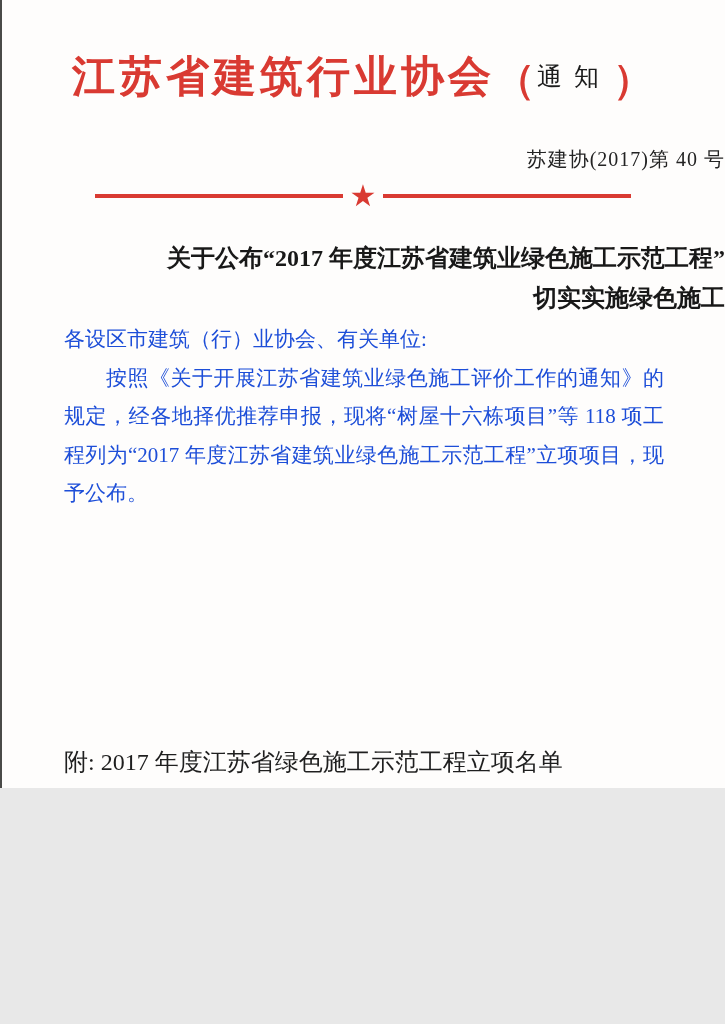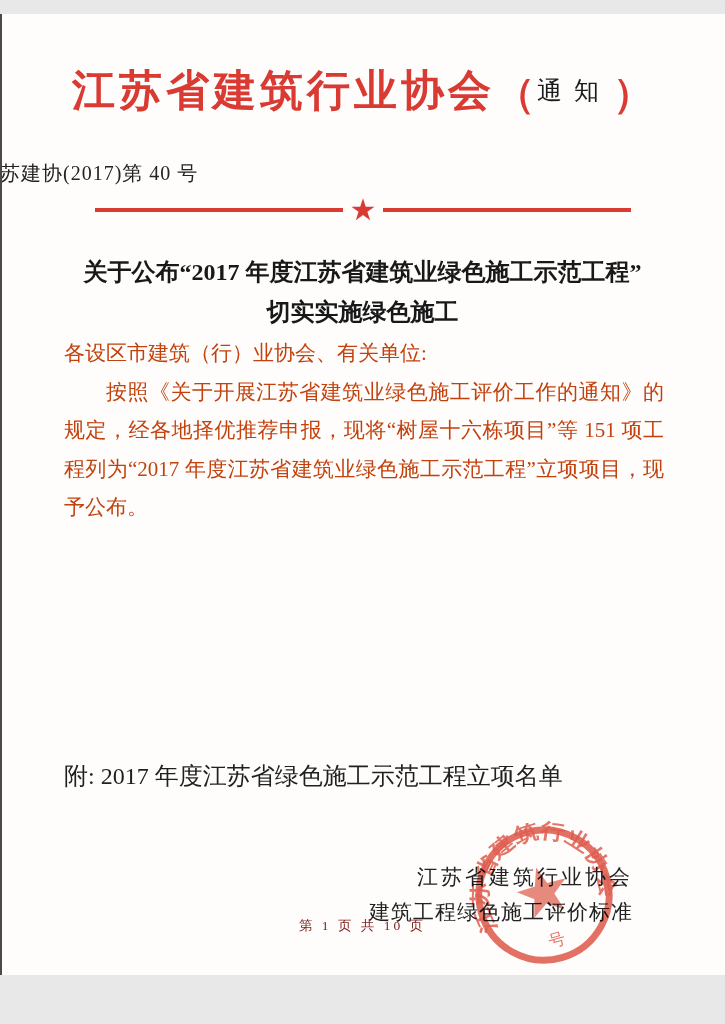--- a/index.html
+++ b/index.html
@@ -1,20 +1,20 @@
 <!DOCTYPE html>
 <html><head>
 <meta charset="utf-8">
 <style>
   html, body { margin: 0; padding: 0; background: #e8e8e8; }
   .page {
     position: relative;
     width: 725px;
-    height: 961px;
-    margin: 14px auto;
+    height: 788px;
+    margin: 0 auto;
     background: #fefdfc;
     overflow: hidden;
     font-family: "Liberation Serif", "DejaVu Serif", serif;
     color: #1f1f1f;
   }
   
   .edge-left   { position:absolute; left:0; top:0; width:2px; height:100%; background:#4a4a48; }
   .scan-line   { position:absolute; left:0; top:983px; width:100%; height:2px; background:#c6c1ba; }
   .edge-bottom { position:absolute; left:0; top:1019px; width:100%; height:5px; background:#1d1d1b; }
 
@@ -24,40 +24,40 @@
     text-align:center; white-space:nowrap;
   }
   .masthead .org {
     color:#d93a32; font-size:43px; font-weight:bold; letter-spacing:4px;
   }
   .masthead .paren { color:#d93a32; font-size:40px; font-weight:bold; vertical-align:-2px; }
   .masthead .note  { color:#1c1c1c; font-size:25px; letter-spacing:12px; vertical-align:6px; padding:0 2px; }
 
   .doc-number {
     position:absolute; top:146px; left:0; width:100%;
-    text-align:left; font-size:20px; letter-spacing:1px; color:#232323;
+    text-align:right; font-size:20px; letter-spacing:1px; color:#232323;
   }
 
   
   .divider {
     position:absolute; top:185px; left:95px; width:536px; height:22px;
     display:flex; align-items:center;
   }
   .divider .seg { flex:1; height:4px; background:#d93a32; }
   .divider .star { color:#d93a32; font-size:30px; line-height:22px; margin:0 7px;
     font-family:"DejaVu Sans", sans-serif; }
 
   .doc-title {
     position:absolute; top:238px; left:0; width:100%;
-    text-align:center; font-weight:bold; font-size:24px; line-height:40px; color:#181818;
+    text-align:right; font-weight:bold; font-size:24px; line-height:40px; color:#181818;
   }
 
   .body-text {
     position:absolute; top:320px; left:64px; width:600px;
-    font-size:21px; line-height:38.5px; text-align:justify; color:#c2410c;
+    font-size:21px; line-height:38.5px; text-align:justify; color:#1d4ed8;
   }
   .body-text p { margin:0; text-indent:2em; }
   .body-text p.salutation { text-indent:0; }
 
   .attachment {
     position:absolute; top:746px; left:64px;
     font-size:24px; color:#1f1f1f;
   }
 
   .sign-block {
@@ -96,21 +96,21 @@
     <span class="seg"></span>
   </div>
 
   <div class="doc-title">
     <div>关于公布“2017 年度江苏省建筑业绿色施工示范工程”</div>
     <div>切实实施绿色施工</div>
   </div>
 
   <div class="body-text">
     <p class="salutation">各设区市建筑（行）业协会、有关单位:</p>
-    <p>按照《关于开展江苏省建筑业绿色施工评价工作的通知》的规定，经各地择优推荐申报，现将“树屋十六栋项目”等 151 项工程列为“2017 年度江苏省建筑业绿色施工示范工程”立项项目，现予公布。</p>
+    <p>按照《关于开展江苏省建筑业绿色施工评价工作的通知》的规定，经各地择优推荐申报，现将“树屋十六栋项目”等 118 项工程列为“2017 年度江苏省建筑业绿色施工示范工程”立项项目，现予公布。</p>
   </div>
 
   <div class="attachment">附: 2017 年度江苏省绿色施工示范工程立项名单</div>
 
   <div class="sign-block">
     <div class="sig">江苏省建筑行业协会</div>
     <div class="date">建筑工程绿色施工评价标准</div>
   </div>
 
   <div class="page-footer">第 1 页 共 10 页</div>

